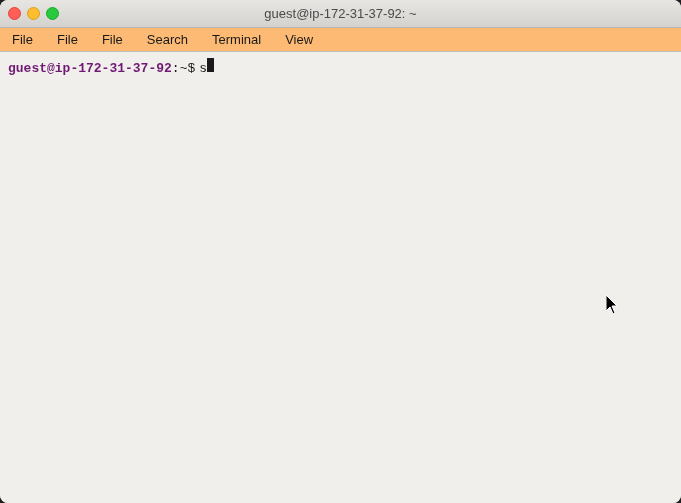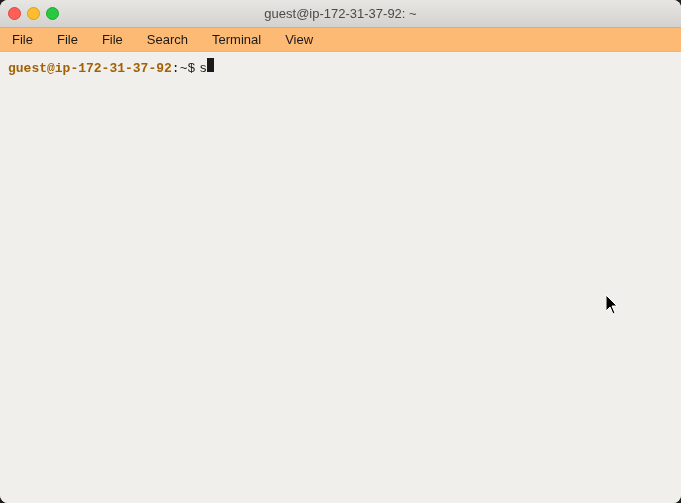--- a/index.html
+++ b/index.html
@@ -105,21 +105,21 @@
       line-height: 1.4;
       position: relative;
     }
 
     .terminal-line {
       display: flex;
       align-items: baseline;
     }
 
     .prompt-host {
-      color: #a16207;
+      color: #701a75;
       font-weight: bold;
       font-family: Liberation Mono, monospace;
     }
 
     .prompt-separator {
       color: #1a1a1a;
     }
 
     .prompt-symbol {
       color: #1a1a1a;

